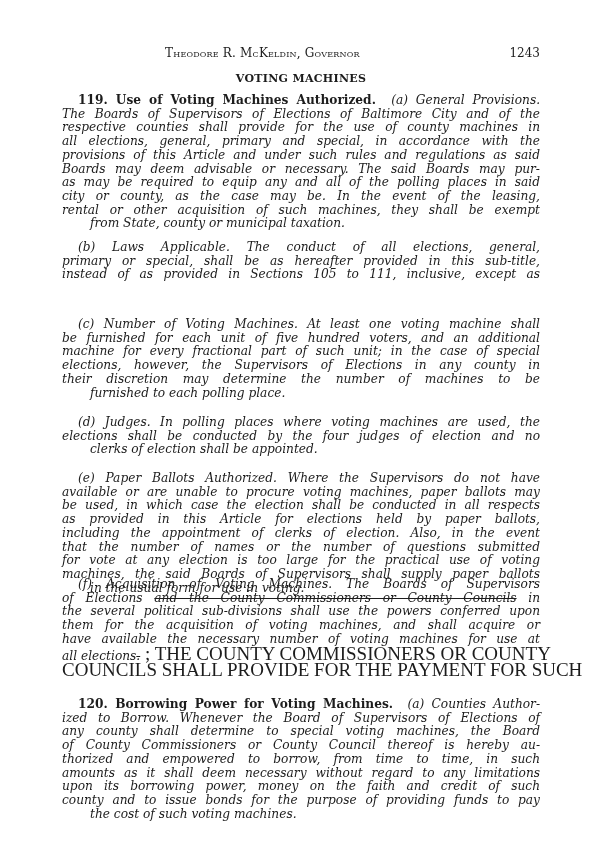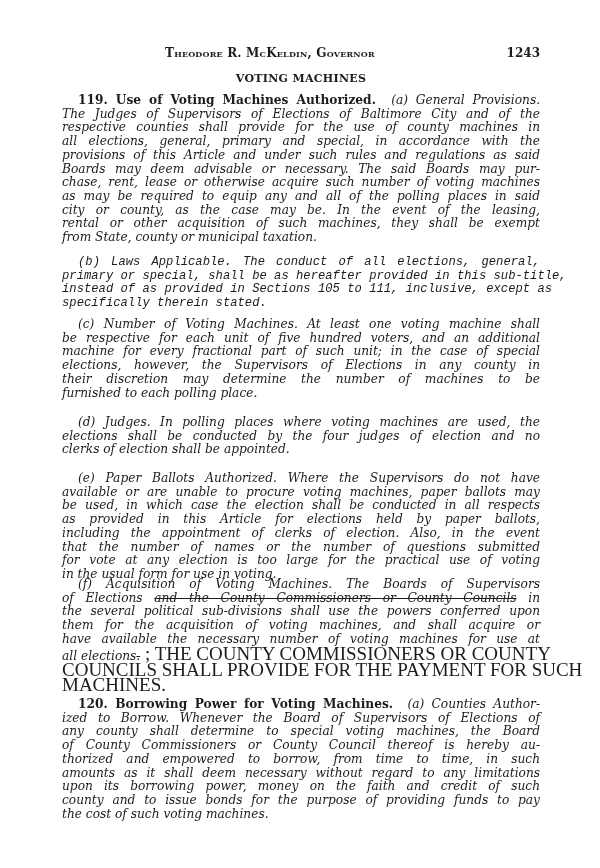--- a/index.html
+++ b/index.html
@@ -1,98 +1,96 @@
 <!DOCTYPE html>
 <html><head>
 <meta charset="utf-8">
 <style>
   html, body { margin: 0; padding: 0; background: #ffffff; }
   body { width: 600px; height: 868px; position: relative; overflow: hidden;
          font-family: "DejaVu Serif", "Liberation Serif", serif; color: #1c1c1c; }
   .page { position: absolute; left: 62px; top: 0; width: 478px; }
-  .running-head { position: absolute; top: 46px; left: 0; width: 478px; height: 16px; font-size: 12px; font-weight: bold; }
+  .running-head { position: absolute; top: 46px; left: 0; width: 478px; height: 16px; font-size: 12px; }
   .running-head .title { position: absolute; left: 103px; font-variant: small-caps; letter-spacing: 0.2px; }
   .running-head .pageno { position: absolute; right: 0; }
   .section-title { position: absolute; top: 72px; left: 0; width: 478px; text-align: center; font-weight: bold; font-size: 11px; letter-spacing: 0.3px; }
   .para { position: absolute; left: 0; width: 478px; font-size: 12.2px; line-height: 13.7px; text-align: justify; font-style: italic; }
   .para .lead { font-style: normal; font-weight: bold; }
   .para .ind { display: inline-block; width: 16px; }
   .para .struck { text-decoration: line-through; }
   .para .caps { font-style: normal; font-family: Liberation Serif, serif; font-size: 19px; line-height: 13.7px; }
   .line { display: block; white-space: nowrap; text-align: justify; text-align-last: justify; }
-  .line.last { text-align-last: left; }
+  .line.last { text-align-last: left; margin-left: 28px; }
 </style>
 </head>
 <body>
 
 <div class="page">
 
   <div class="running-head">
     <span class="title">Theodore R. McKeldin, Governor</span>
     <span class="pageno">1243</span>
   </div>
 
   <div class="section-title">VOTING MACHINES</div>
 
   <div class="para" style="top:94px;">
     <span class="line"><span class="ind"></span><span class="lead"><span>119.</span> <span>Use of Voting Machines Authorized.</span></span>&nbsp; <span>(a) General Provisions.</span></span>
-    <span class="line">The Judges of Supervisors of Elections of Baltimore City and of the</span>
+    <span class="line">The Boards of Supervisors of Elections of Baltimore City and of the</span>
     <span class="line">respective counties shall provide for the use of county machines in</span>
     <span class="line">all elections, general, primary and special, in accordance with the</span>
     <span class="line">provisions of this Article and under such rules and regulations as said</span>
     <span class="line">Boards may deem advisable or necessary.  The said Boards may pur-</span>
-    <span class="line">chase, rent, lease or otherwise acquire such number of voting machines</span>
     <span class="line">as may be required to equip any and all of the polling places in said</span>
     <span class="line">city or county, as the case may be.  In the event of the leasing,</span>
     <span class="line">rental or other acquisition of such machines, they shall be exempt</span>
     <span class="line last">from State, county or municipal taxation.</span>
   </div>
 
-  <div class="para" style="top:256px;font-family:Liberation Mono, monospace;">
+  <div class="para" style="top:241px;">
     <span class="line"><span class="ind"></span><span>(b) Laws Applicable.  The conduct of all elections, general,</span></span>
     <span class="line">primary or special, shall be as hereafter provided in this sub-title,</span>
     <span class="line">instead of as provided in Sections 105 to 111, inclusive, except as</span>
-    <span class="line last">specifically therein stated.</span>
   </div>
 
   <div class="para" style="top:318px;">
     <span class="line"><span class="ind"></span><span>(c) Number of Voting Machines.  At least one voting machine shall</span></span>
-    <span class="line">be respective for each unit of five hundred voters, and an additional</span>
+    <span class="line">be furnished for each unit of five hundred voters, and an additional</span>
     <span class="line">machine for every fractional part of such unit; in the case of special</span>
     <span class="line">elections, however, the Supervisors of Elections in any county in</span>
     <span class="line">their discretion may determine the number of machines to be</span>
     <span class="line last">furnished to each polling place.</span>
   </div>
 
   <div class="para" style="top:416px;">
     <span class="line"><span class="ind"></span><span>(d) Judges.  In polling places where voting machines are used, the</span></span>
     <span class="line">elections shall be conducted by the four judges of election and no</span>
     <span class="line last">clerks of election shall be appointed.</span>
   </div>
 
   <div class="para" style="top:472px;">
     <span class="line"><span class="ind"></span><span>(e) Paper Ballots Authorized.  Where the Supervisors do not have</span></span>
     <span class="line">available or are unable to procure voting machines, paper ballots may</span>
     <span class="line">be used, in which case the election shall be conducted in all respects</span>
     <span class="line">as provided in this Article for elections held by paper ballots,</span>
     <span class="line">including the appointment of clerks of election.  Also, in the event</span>
     <span class="line">that the number of names or the number of questions submitted</span>
     <span class="line">for vote at any election is too large for the practical use of voting</span>
+    <span class="line">machines, the said Boards of Supervisors shall supply paper ballots</span>
     <span class="line last">in the usual form for use in voting.</span>
   </div>
 
   <div class="para" style="top:578px;">
     <span class="line"><span class="ind"></span><span>(f) Acquisition of Voting Machines.  The Boards of Supervisors</span></span>
     <span class="line"><span>of Elections</span> <span class="struck">and the County Commissioners or County Councils</span> <span>in</span></span>
     <span class="line">the several political sub-divisions shall use the powers conferred upon</span>
     <span class="line">them for the acquisition of voting machines, and shall acquire or</span>
     <span class="line">have available the necessary number of voting machines for use at</span>
     <span class="line"><span>all elections</span><span class="struck">.</span><span class="caps"> ; THE COUNTY COMMISSIONERS OR COUNTY</span></span>
     <span class="line caps">COUNCILS SHALL PROVIDE FOR THE PAYMENT FOR SUCH</span>
-    <span class="line last caps" style="margin-top:1px;">MACHINES.</span>
   </div>
 
   <div class="para" style="top:698px;">
     <span class="line"><span class="ind"></span><span class="lead">120. Borrowing Power for Voting Machines.</span>&nbsp; <span>(a) Counties Author-</span></span>
     <span class="line">ized to Borrow.  Whenever the Board of Supervisors of Elections of</span>
     <span class="line">any county shall determine to special voting machines, the Board</span>
     <span class="line">of County Commissioners or County Council thereof is hereby au-</span>
     <span class="line">thorized and empowered to borrow, from time to time, in such</span>
     <span class="line">amounts as it shall deem necessary without regard to any limitations</span>
     <span class="line">upon its borrowing power, money on the faith and credit of such</span>

